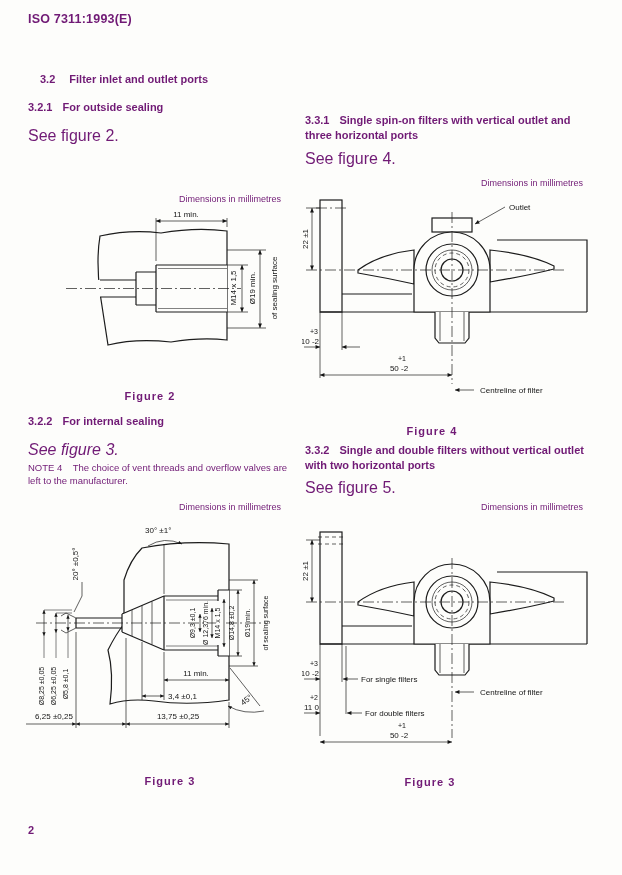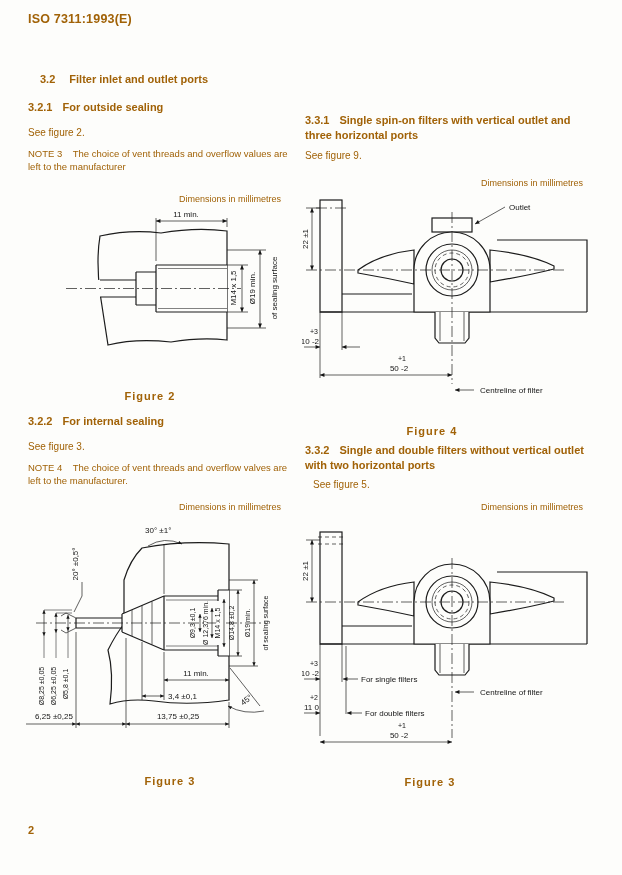--- a/index.html
+++ b/index.html
@@ -1,26 +1,26 @@
 <!DOCTYPE html>
 <html><head>
 <meta charset="utf-8">
 <style>
   html,body { margin:0; padding:0; background:#e8e8e4; }
   .page {
     position:relative; width:622px; height:875px; margin:0 auto;
-    background:#fdfdfb; color:#a16207; overflow:hidden;
+    background:#fdfdfb; color:#701a75; overflow:hidden;
     font-family:"Liberation Sans", sans-serif;
   }
   .abs { position:absolute; }
   .doc-header { font-size:12.5px; font-weight:bold; letter-spacing:.2px; }
   .sec-title { font-size:11px; font-weight:bold; line-height:1.4; }
   .sec-num { margin-right:14px; }
   .sub-num { margin-right:10px; }
-  .body-text { font-size:10px; }
+  .body-text { font-size:16px; }
   .note-text { font-size:9.5px; line-height:1.35; white-space:pre-wrap; }
   .dims-note { font-size:9px; text-align:right; }
   .fig-caption { font-size:11px; font-weight:bold; text-align:center; letter-spacing:1px;margin-top:28px; }
   .page-num { font-size:11px; font-weight:bold; }
   svg { display:block; }
   svg text { font-family:"Liberation Sans", sans-serif; fill:#151515; }
   .t8 { font-size:8px; }
   .t7 { font-size:7px; }
   .outline { stroke:#1c1c1c; stroke-width:1.2; fill:none; }
   .thin { stroke:#1c1c1c; stroke-width:0.7; fill:none; }
@@ -37,21 +37,20 @@
 
   <div class="abs doc-header" style="left:28px; top:12px;">ISO 7311:1993(E)</div>
 
   <div class="abs sec-title" style="left:40px; top:72px; width:258px;">
     <span class="sec-num">3.2</span><span>Filter inlet and outlet ports</span>
   </div>
   <div class="abs sec-title" style="left:28px; top:100px; width:258px;">
     <span class="sub-num">3.2.1</span><span>For outside sealing</span>
   </div>
   <div class="abs body-text" style="left:28px; top:127px;">See figure 2.</div>
-  <div class="abs note-text" style="left:28px; top:148px; width:260px;">NOTE 3    The choice of vent threads and overflow values are left to the manufacturer</div>
   <div class="abs dims-note" style="left:28px; top:194px; width:253px;">Dimensions in millimetres</div>
 
   <svg class="abs" style="left:36px; top:208px;" width="252" height="150" viewBox="0 0 252 150">
     <defs>
       <pattern id="f2h" width="6" height="6" patternUnits="userSpaceOnUse" patternTransform="rotate(-45)">
         <line x1="0" y1="0" x2="6" y2="0" stroke="#4a4a4a" stroke-width="0.8"></line>
       </pattern>
       <marker id="f2a" viewBox="0 0 10 10" refX="9" refY="5" markerWidth="9" markerHeight="7" orient="auto-start-reverse">
         <path d="M0,1 L9,5 L0,9 z" fill="#151515"></path>
       </marker>
@@ -85,21 +84,21 @@
       <path class="dim" d="M224,42 V120" marker-start="url(#f2a)" marker-end="url(#f2a)"></path>
       <text class="t8" transform="rotate(-90 219 80)" x="219" y="80" text-anchor="middle">Ø19 min.</text>
       <text class="t8" transform="rotate(-90 241 80)" x="241" y="80" text-anchor="middle">of sealing surface</text>
     </g>
   </svg>
   <div class="abs fig-caption" style="left:60px; top:362px; width:180px;">Figure 2</div>
 
   <div class="abs sec-title" style="left:28px; top:414px; width:258px;">
     <span class="sub-num">3.2.2</span><span>For internal sealing</span>
   </div>
-  <div class="abs body-text" style="left:28px; top:441px;">See figure 3.</div>
+  <div class="abs body-text" style="left:28px; top:441px;font-style:italic;">See figure 3.</div>
   <div class="abs note-text" style="left:28px; top:462px; width:260px;">NOTE 4    The choice of vent threads and overflow valves are left to the manufacturer.</div>
   <div class="abs dims-note" style="left:28px; top:502px; width:253px;">Dimensions in millimetres</div>
 
   <svg class="abs" style="left:14px; top:518px;" width="290" height="228" viewBox="0 0 290 228">
     <defs>
       <pattern id="f3h" width="6" height="6" patternUnits="userSpaceOnUse" patternTransform="rotate(-45)">
         <line x1="0" y1="0" x2="6" y2="0" stroke="#4a4a4a" stroke-width="0.8"></line>
       </pattern>
       <marker id="f3a" viewBox="0 0 10 10" refX="9" refY="5" markerWidth="8" markerHeight="6" orient="auto-start-reverse">
         <path d="M0,1 L9,5 L0,9 z" fill="#151515"></path>
@@ -203,21 +202,21 @@
       <path class="thin" d="M215,184 V210"></path>
       <path class="dim" d="M112,206 H215" marker-start="url(#f3a)" marker-end="url(#f3a)"></path>
       <text class="t8" x="164" y="201" text-anchor="middle">13,75 ±0,25</text>
     </g>
   </svg>
   <div class="abs fig-caption" style="left:80px; top:747px; width:180px;">Figure 3</div>
 
   <div class="abs sec-title" style="left:305px; top:113px; width:282px;">
     <span class="sub-num">3.3.1</span><span>Single spin-on filters with vertical outlet and three horizontal ports</span>
   </div>
-  <div class="abs body-text" style="left:305px; top:150px;">See figure 9.</div>
+  <div class="abs body-text" style="left:305px; top:150px;">See figure 4.</div>
   <div class="abs dims-note" style="left:305px; top:178px; width:278px;">Dimensions in millimetres</div>
 
   <svg class="abs" style="left:302px; top:192px;" width="300" height="212" viewBox="0 0 300 212">
     <defs>
       <marker id="f4a" viewBox="0 0 10 10" refX="9" refY="5" markerWidth="9" markerHeight="7" orient="auto-start-reverse">
         <path d="M0,1 L9,5 L0,9 z" fill="#151515"></path>
       </marker>
     </defs>
 
     <rect class="outline whitefill" x="18" y="8" width="22" height="112"></rect>
@@ -271,21 +270,21 @@
     <g>
       <path class="dim" d="M203,15 L173,32" marker-end="url(#f4a)"></path>
       <text class="t8" x="207" y="18" text-anchor="start">Outlet</text>
     </g>
   </svg>
   <div class="abs fig-caption" style="left:342px; top:397px; width:180px;">Figure 4</div>
 
   <div class="abs sec-title" style="left:305px; top:443px; width:282px;">
     <span class="sub-num">3.3.2</span><span>Single and double filters without vertical outlet with two horizontal ports</span>
   </div>
-  <div class="abs body-text" style="left:305px; top:479px;margin-left:8px;">See figure 5.</div>
+  <div class="abs body-text" style="left:305px; top:479px;">See figure 5.</div>
   <div class="abs dims-note" style="left:305px; top:502px; width:278px;">Dimensions in millimetres</div>
 
   <svg class="abs" style="left:302px; top:524px;" width="300" height="226" viewBox="0 0 300 226">
     <defs>
       <marker id="f5a" viewBox="0 0 10 10" refX="9" refY="5" markerWidth="9" markerHeight="7" orient="auto-start-reverse">
         <path d="M0,1 L9,5 L0,9 z" fill="#151515"></path>
       </marker>
     </defs>
 
     <rect class="outline whitefill" x="18" y="8" width="22" height="112"></rect>

